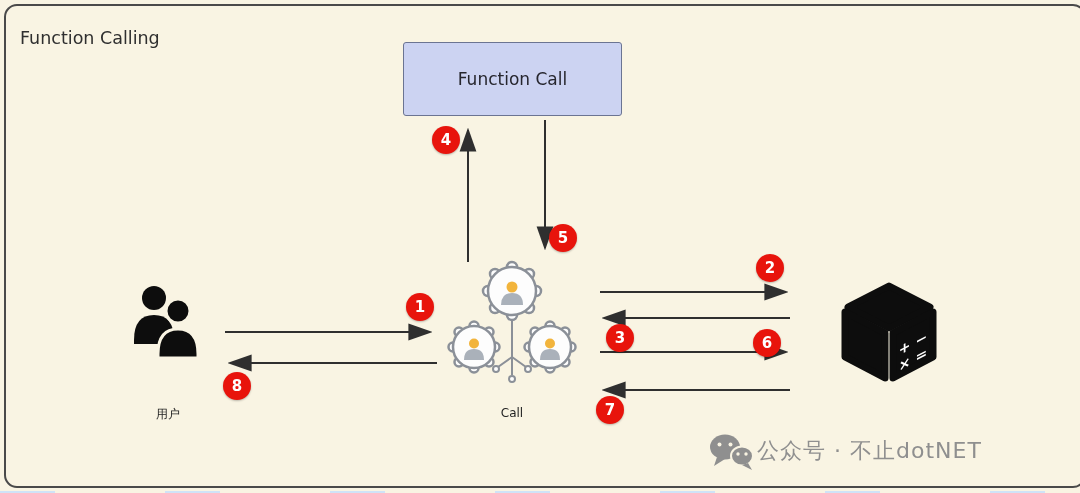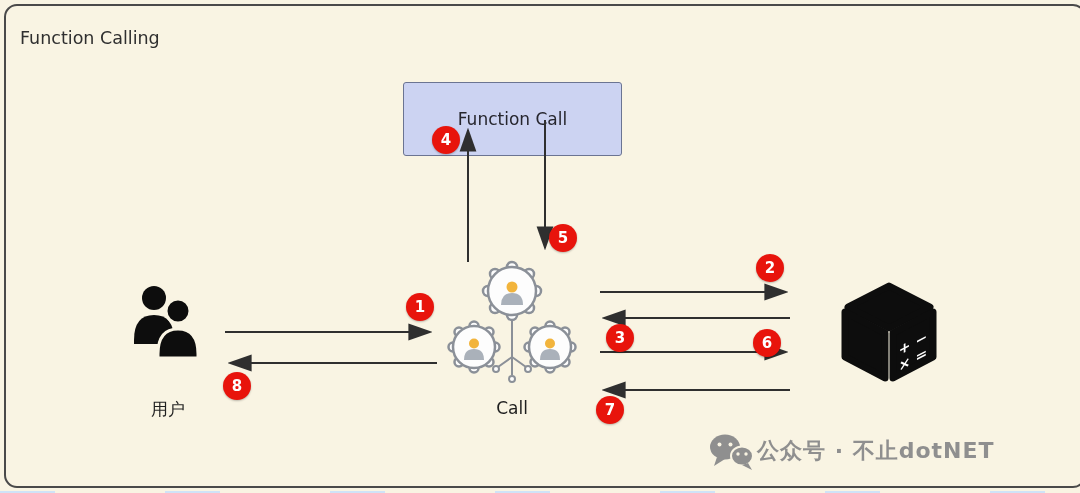--- a/index.html
+++ b/index.html
@@ -22,40 +22,40 @@
     position:absolute;left:4px;top:4px;right:4px;bottom:5px;
     border:2px solid var(--border);border-radius:13px;pointer-events:none;
   }
   .title{
     position:absolute;left:20px;top:28px;font-size:17.5px;color:#2f2f2f;
   }
   .fc-box{
     position:absolute;left:403px;top:42px;width:217px;height:72px;
     background:var(--fc-fill);border:1px solid var(--fc-border);border-radius:3px;
     display:flex;align-items:center;justify-content:center;
-    font-size:17px;color:#26262e;margin-top:40px;
+    font-size:17px;color:#26262e;
   }
   .arrows{position:absolute;left:0;top:0;width:1080px;height:493px;pointer-events:none;}
   .badge{
     position:absolute;width:28px;height:28px;border-radius:50%;
     background:var(--badge);color:#fff;font-size:15px;font-weight:bold;
     display:flex;align-items:center;justify-content:center;
     box-shadow:0 1px 2px rgba(0,0,0,.25);
   }
   .node-label{
-    position:absolute;text-align:center;font-size:17px;color:#1f1f1f;
+    position:absolute;text-align:center;font-size:12px;color:#1f1f1f;margin-top:8px;
   }
   .node-icon{position:absolute;}
   .bump{fill:#fdfdfd;stroke:var(--gear-stroke);stroke-width:2.5;}
   .gear-body{fill:#fdfdfd;stroke:var(--gear-stroke);stroke-width:2.5;}
   .stem{stroke:var(--gear-stroke);stroke-width:2;fill:none;}
   .stem-dot{fill:#fdfdfd;stroke:var(--gear-stroke);stroke-width:2;}
   .watermark{
     position:absolute;left:757px;top:436px;font-size:22px;color:var(--gray);
-    font-weight:700;letter-spacing:1px;
+    font-weight:400;letter-spacing:1px;
   }
   .grid-edge{
     position:absolute;left:0;right:0;bottom:0;height:2px;
     background:repeating-linear-gradient(90deg,#cfe3f7 0 55px,transparent 55px 165px);
   }
 </style>
 </head>
 <body>
 
 <div id="stage">

